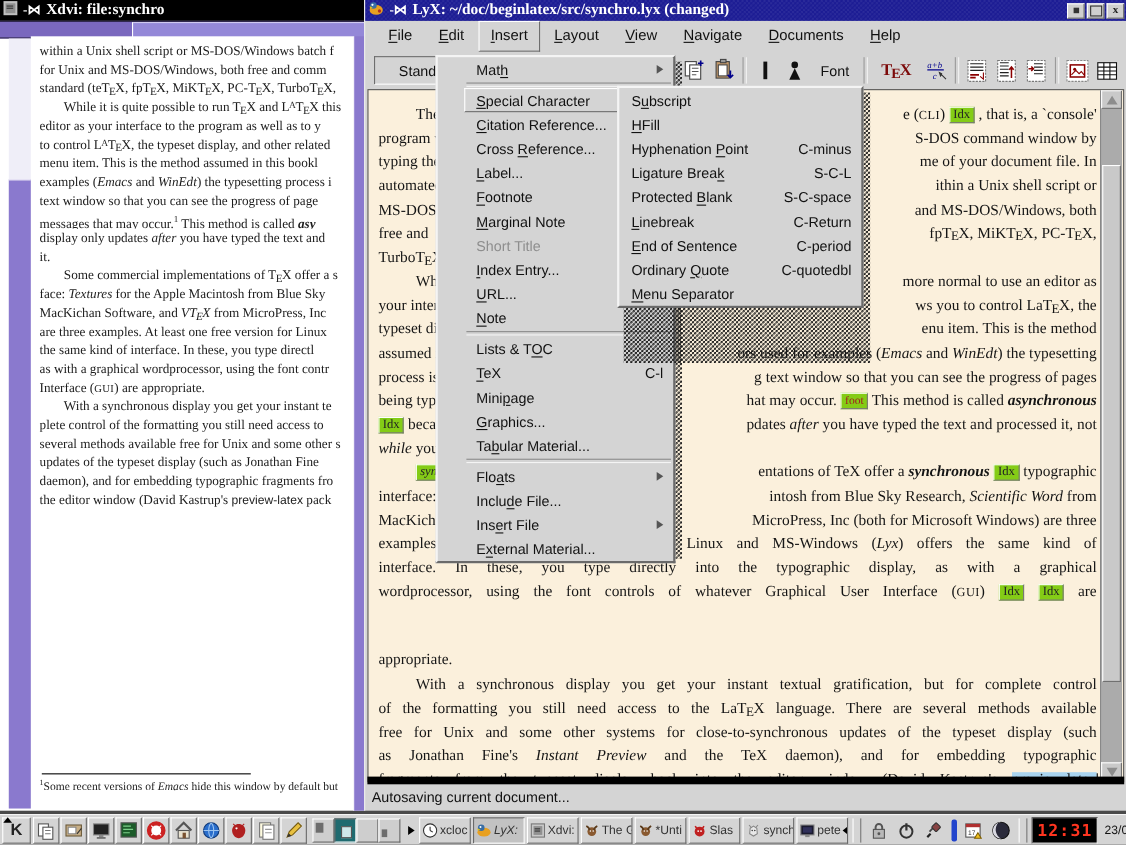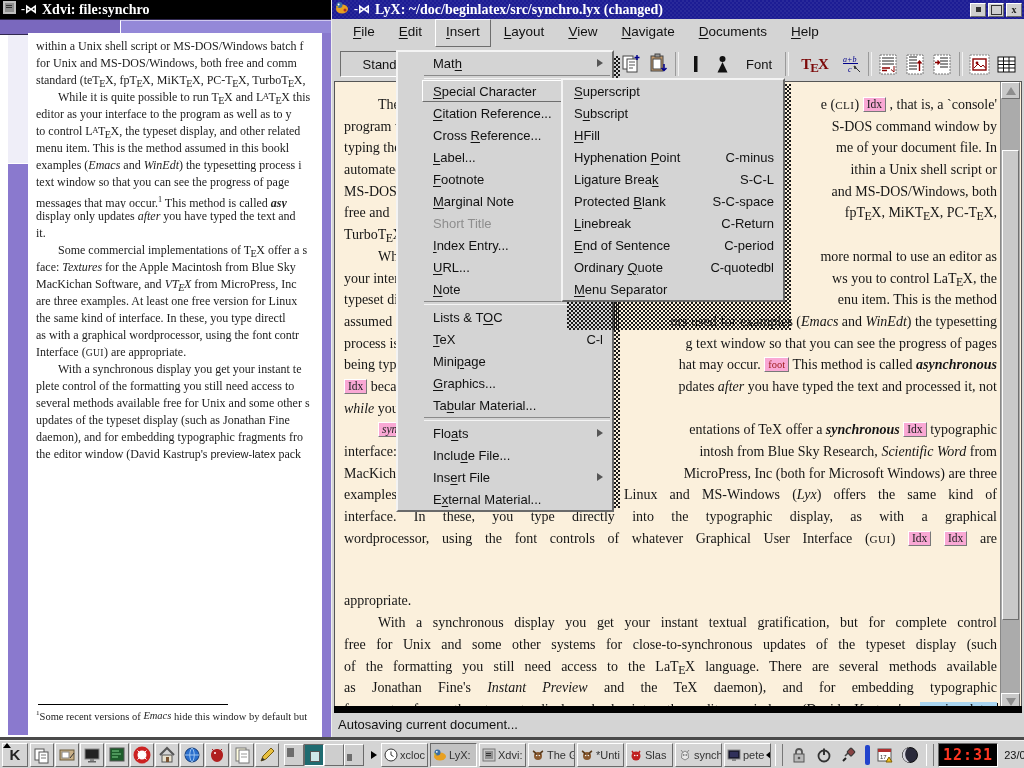--- a/index.html
+++ b/index.html
@@ -62,21 +62,21 @@
   .dline.split{display:flex;justify-content:space-between;white-space:nowrap;}
   .dline.full{text-align:justify;text-align-last:justify;}
   .dline.lastln{text-align:center;text-align-last:left;margin-top:41px;}
   .dline .lf.ind,.dline.full.ind{padding-left:34px;}
   .it{font-style:italic;margin-top:16px;} .bi{font-style:italic;font-weight:bold;}
   .scaps{font-size:.8em;letter-spacing:.4px;}
   .sup{font-size:.68em;vertical-align:super;}
   .texe{display:inline-block;transform:translateY(2.5px);font-size:.85em;margin:0 -.5px;}
   .texa{display:inline-block;transform:translateY(-2.5px);font-size:.72em;margin:0 -.5px;}
   .sans{font-family:"Liberation Sans",sans-serif;font-size:.92em;}
-  .inset{display:inline-block;background:#f9a8d4;border:1px solid;border-color:#fff #787878 #787878 #fff;
+  .inset{display:inline-block;background:#84cc16;border:1px solid;border-color:#fff #787878 #787878 #fff;
     font-size:11.5px;line-height:13px;padding:0 3px;color:#222;vertical-align:1px;}
   .inset.foot{color:#a02020;font-size:10.5px;}
   .inset.syn{font-style:italic;}
   .sel{background:#a9d4ef;position:relative;}
   .sel::after{content:"";position:absolute;right:-1px;top:1px;bottom:1px;border-right:1px solid #000;}
 
   .lyx-vscroll{position:absolute;right:1px;top:0;width:19px;bottom:0;background:#ababab;border-left:1px solid #888;}
   .sarrow{position:absolute;left:0;width:100%;height:17px;background:#c9c9c9;border:1px solid;border-color:#fff #707070 #707070 #fff;box-sizing:border-box;display:flex;align-items:center;justify-content:center;}
   .sarrow.up{top:0;} .sarrow.dn{bottom:0;}
   .tri-up{width:0;height:0;border-left:5px solid transparent;border-right:5px solid transparent;border-bottom:8px solid #8d8d8d;}
@@ -112,21 +112,21 @@
   .pcell{width:20px;height:22px;border:1px solid;border-color:#fff #6a6a6a #6a6a6a #fff;background:#cecece;box-sizing:border-box;position:relative;}
   .pcell.active{background:#1f6b70;border-color:#6a6a6a #fff #fff #6a6a6a;}
   .pcell .w1{position:absolute;left:2px;top:3px;width:7px;height:9px;background:#6d6d6d;}
   .pcell .w2{position:absolute;left:5px;top:6px;width:8px;height:9px;background:#fff;border:1px solid #555;}
   .pcell.active .w2{background:#cfe8ea;}
   .minarr{width:10px;height:22px;display:flex;align-items:center;justify-content:center;flex:none;}
   .tri-r{width:0;height:0;border-top:4px solid transparent;border-bottom:4px solid transparent;border-left:6px solid #000;}
   .task{width:47px;height:24px;border:1px solid;border-color:#fff #6a6a6a #6a6a6a #fff;background:#d4d4d4;
     display:flex;align-items:center;gap:2px;padding:0 2px;box-sizing:border-box;overflow:hidden;flex:none;
     font-size:11px;color:#333;white-space:nowrap;}
-  .task.active{border-color:#6a6a6a #fff #fff #6a6a6a;background:#c2c2c2;}
+  .task.active{border-color:#6a6a6a #fff #fff #6a6a6a;background:#c2c2c2;font-style:italic;}
   .task svg{width:14px;height:14px;flex:none;}
   .task .ovf{margin-left:auto;flex:none;width:0;height:0;border-top:4px solid transparent;border-bottom:4px solid transparent;border-right:5px solid #000;}
   .handle{width:6px;height:22px;border-left:1px solid #fff;border-right:1px solid #777;margin:0 2px;flex:none;}
   .applet{width:24px;height:24px;display:flex;align-items:center;justify-content:center;flex:none;}
   .applet svg{width:18px;height:18px;}
   .applet.slim{width:10px;} .applet.slim .bluebar{width:5px;height:20px;background:#2244cc;border-radius:2px;}
   .ledclock{height:22px;background:#000;border:1px solid;border-color:#6a6a6a #fff #fff #6a6a6a;
     color:#ff3520;font-family:"DejaVu Sans Mono",monospace;font-weight:bold;font-size:15px;
     display:flex;align-items:center;padding:0 4px;letter-spacing:1px;flex:none;}
   .pdate{font-size:11px;color:#111;padding:0 4px;flex:none;}
@@ -383,22 +383,22 @@
           </div>
           <div class="dline split">
             <span class="lf"><span>MacKicha</span></span>
             <span><span>MicroPress, Inc (both for Microsoft Windows) are three</span></span>
           </div>
           <div class="dline full"><span>examples. At least one free version for Linux and MS-Windows (</span><span class="it">Lyx</span><span>) offers the same kind of</span></div>
           <div class="dline full"><span>interface. In these, you type directly into the typographic display, as with a graphical</span></div>
           <div class="dline full"><span>wordprocessor, using the font controls of whatever Graphical User Interface (</span><span class="scaps">GUI</span><span>) </span><span class="inset">Idx</span><span> </span><span class="inset">Idx</span><span>  are</span></div>
           <div class="dline full lastln"><span>appropriate.</span></div>
           <div class="dline full ind"><span>With a synchronous display you get your instant textual gratification, but for complete control</span></div>
+          <div class="dline full"><span>of the formatting you still need access to the LaT</span><span class="texe">E</span><span>X language. There are several methods available</span></div>
           <div class="dline full"><span>free for Unix and some other systems for close-to-synchronous updates of the typeset display (such</span></div>
-          <div class="dline full"><span>of the formatting you still need access to the LaT</span><span class="texe">E</span><span>X language. There are several methods available</span></div>
           <div class="dline full"><span>as Jonathan Fine's </span><span class="it">Instant Preview</span><span> and the TeX daemon), and for embedding typographic</span></div>
           <div class="dline full"><span>fragments from the typeset display back into the editor window (David Kastrup's </span><span class="sel">preview-latex</span></div>
           <div class="dline full lastln"><span>package).</span></div>
         </div>
       <div class="lyx-vscroll">
         <div class="sarrow up">
             <span class="tri-up"></span>
           </div>
         <div class="sthumb"></div>
         <div class="sarrow dn">
@@ -476,23 +476,20 @@
         <div class="mrow">
           <span>Ins<u>e</u>rt File</span>
           <span class="subarr"></span>
         </div>
         <div class="mrow">
           <span>E<u>x</u>ternal Material...</span>
         </div>
       </div>
     <div class="mshadow" id="sc-shadow" style="left:235px;top:84px;width:224px;height:246px;z-index:31;"></div>
     <div class="menupanel" id="sc-menu" style="left:229px;top:78px;width:224px;z-index:32;">
-        <div class="mrow">
-          <span><u>S</u>uperscript</span>
-        </div>
         <div class="mrow">
           <span>S<u>u</u>bscript</span>
         </div>
         <div class="mrow">
           <span><u>H</u>Fill</span>
         </div>
         <div class="mrow">
           <span>Hyphenation <u>P</u>oint</span>
           <span class="sc">C-minus</span>
         </div>

